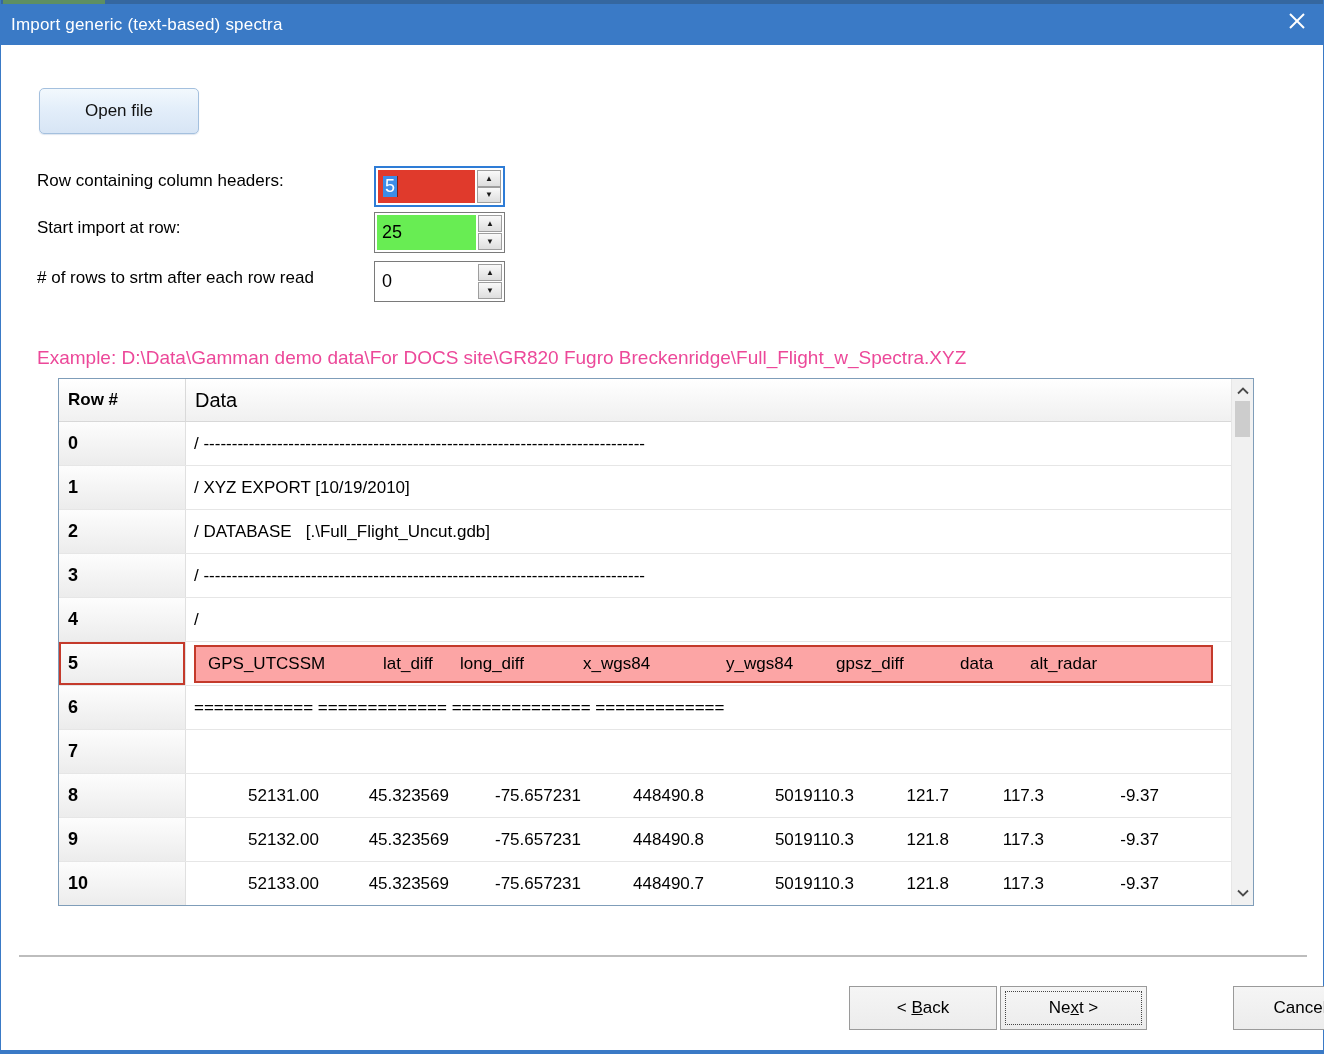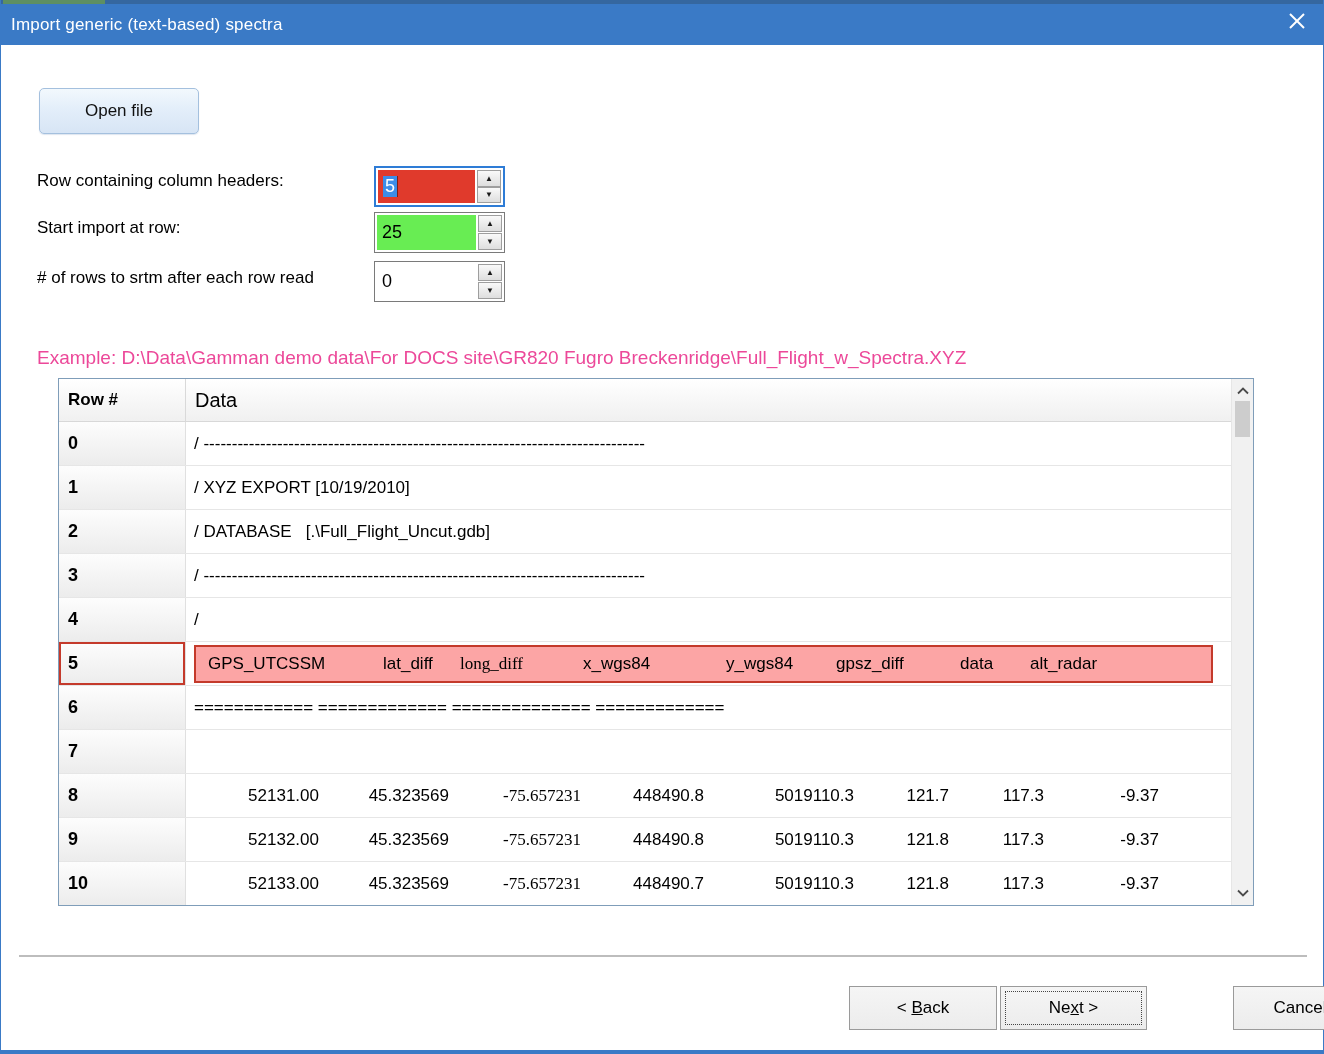--- a/index.html
+++ b/index.html
@@ -76,21 +76,21 @@
   .rownum-cell{
     width:127px;box-sizing:border-box;border-right:1px solid #e0e0e0;
     background:linear-gradient(180deg,#fdfdfd,#ececec);
     display:flex;align-items:center;
   }
   .rownum{font-weight:bold;font-size:18px;padding-left:9px;}
   .hl .rownum-cell{box-shadow:inset 0 0 0 2px #c43a2b;}
   .data-cell{flex:1;display:flex;align-items:center;padding-left:8px;font-size:17px;white-space:pre;overflow:hidden;}
   .cols{display:flex;}
   .col{display:inline-block;text-align:right;}
-  .c0{width:125px;}.c1{width:130px;}.c2{width:132px;font-family:Liberation Serif, serif;}.c3{width:123px;}
+  .c0{width:125px;}.c1{width:130px;}.c2{width:132px;}.c3{width:123px;}
   .c4{width:150px;}.c5{width:95px;}.c6{width:95px;}.c7{width:115px;}
   .hlbox{
     flex:1;margin:3px 18px 3px 0;border:2px solid #c43a2b;background:#fca5a5;
     display:flex;align-items:center;padding-left:12px;height:34px;
   }
   .hlbox .cols .col{text-align:left;}
   .hlbox .c0{width:175px;}.hlbox .c1{width:77px;}.hlbox .c2{width:123px;}.hlbox .c3{width:143px;}
   .hlbox .c4{width:110px;}.hlbox .c5{width:124px;}.hlbox .c6{width:70px;}.hlbox .c7{width:120px;}
   
   .vscroll{position:absolute;top:0;right:0;bottom:0;width:22px;background:#f1f1f1;border-left:1px solid #e6e6e6;box-sizing:border-box;}

